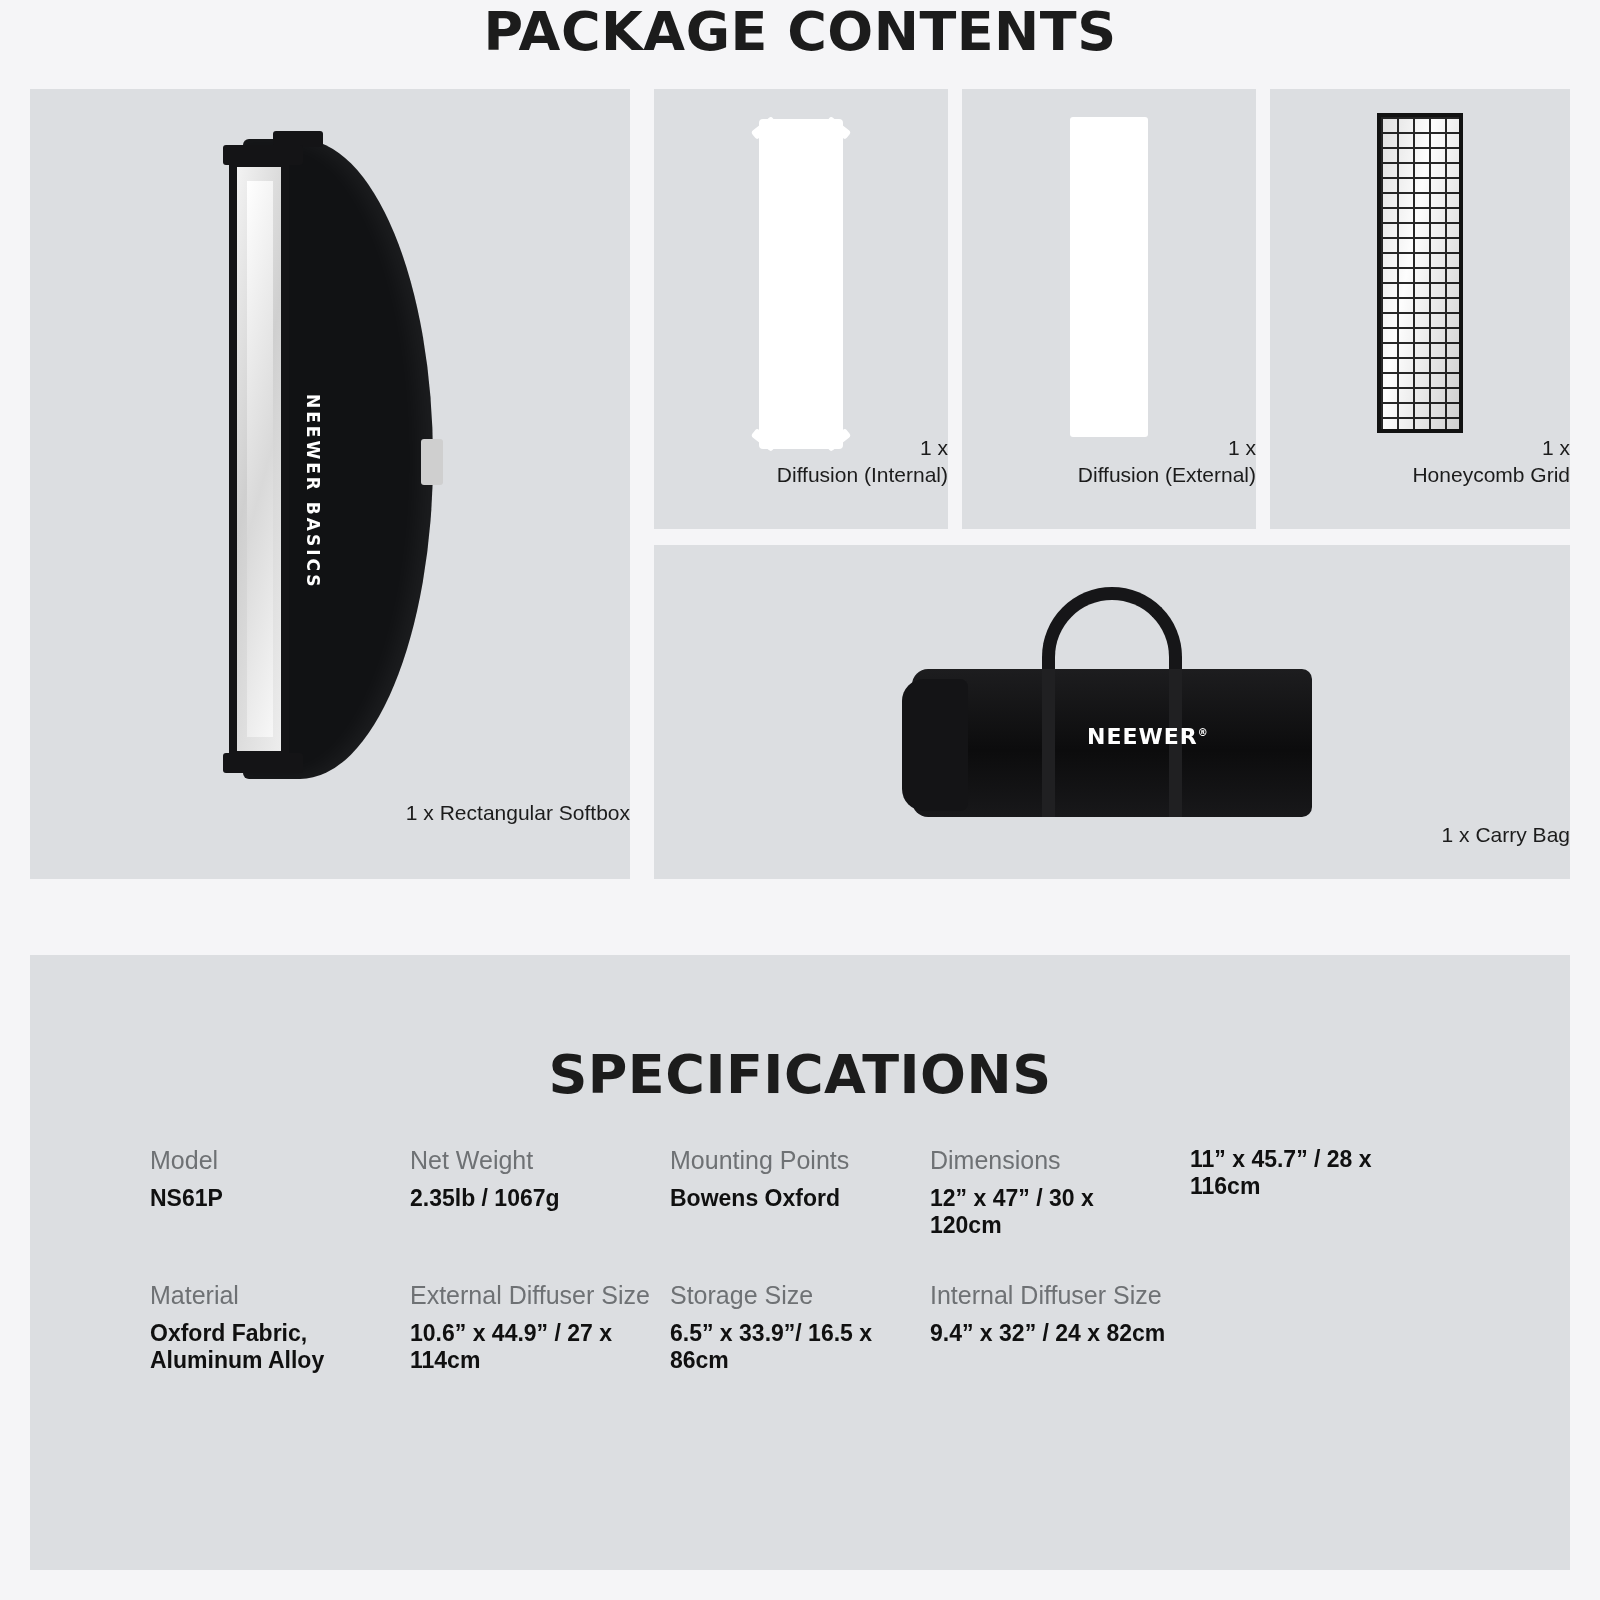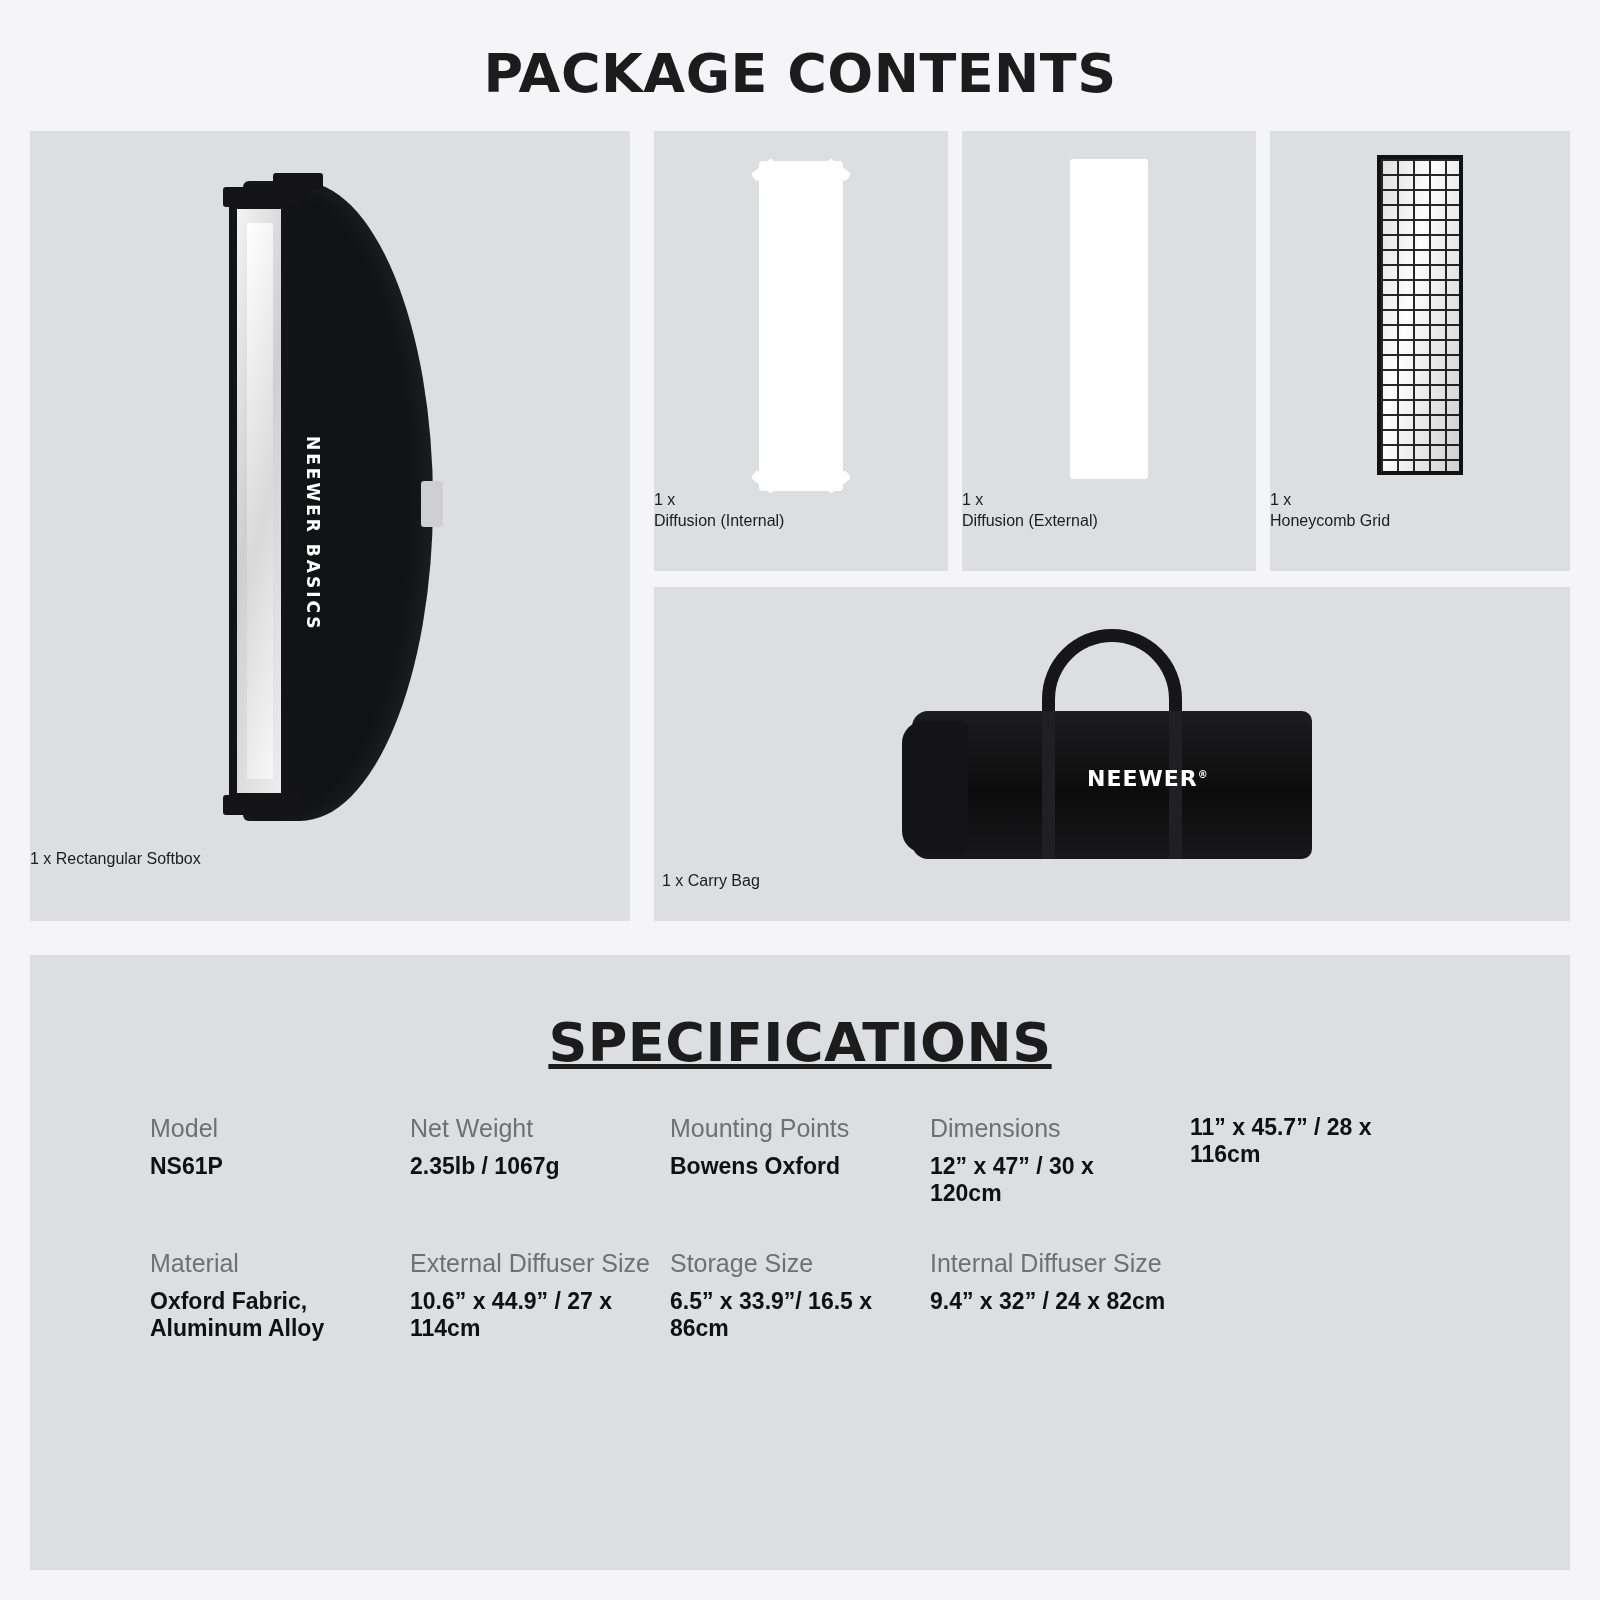--- a/index.html
+++ b/index.html
@@ -25,42 +25,41 @@
   .section-title {
     text-align: center;
     font-size: 54px;
     font-weight: bold;
     letter-spacing: 0.5px;
     color: #1c1c1c;
     margin: 0;
     font-family: "DejaVu Sans", sans-serif;
   }
   #package-title {
-    padding-top: 42px;
     padding-bottom: 26px;
   }
 
   
   .contents-wrap {
     position: relative;
     width: 1540px;
     margin: 0 auto;
     height: 790px;
   }
   .panel {
     position: absolute;
     background: #dcdee1;
     box-sizing: border-box;
   }
   .panel-caption {
     position: absolute;
     left: 0;
     right: 0;
-    text-align: left;
-    font-size: 16px;
+    text-align: right;
+    font-size: 21px;
     color: #1c1c1c;
     line-height: 1.28;
     font-family: "Liberation Sans", sans-serif;
   }
 
   
   #panel-softbox {
     left: 0;
     top: 0;
     width: 600px;
@@ -285,23 +284,22 @@
   #specs {
     position: absolute;
     left: 30px;
     top: 955px;
     width: 1540px;
     height: 615px;
     background: #dcdee1;
     box-sizing: border-box;
   }
   #specs-title {
-    padding-top: 56px;
+    padding-top: 88px;
     padding-bottom: 40px;
-    text-decoration: underline;
   }
   .spec-grid {
     display: grid;
     grid-template-columns: repeat(5, 1fr);
     row-gap: 42px;
     padding: 0 120px;
     box-sizing: border-box;
   }
   .spec-item { padding-right: 20px; }
   .spec-label {

